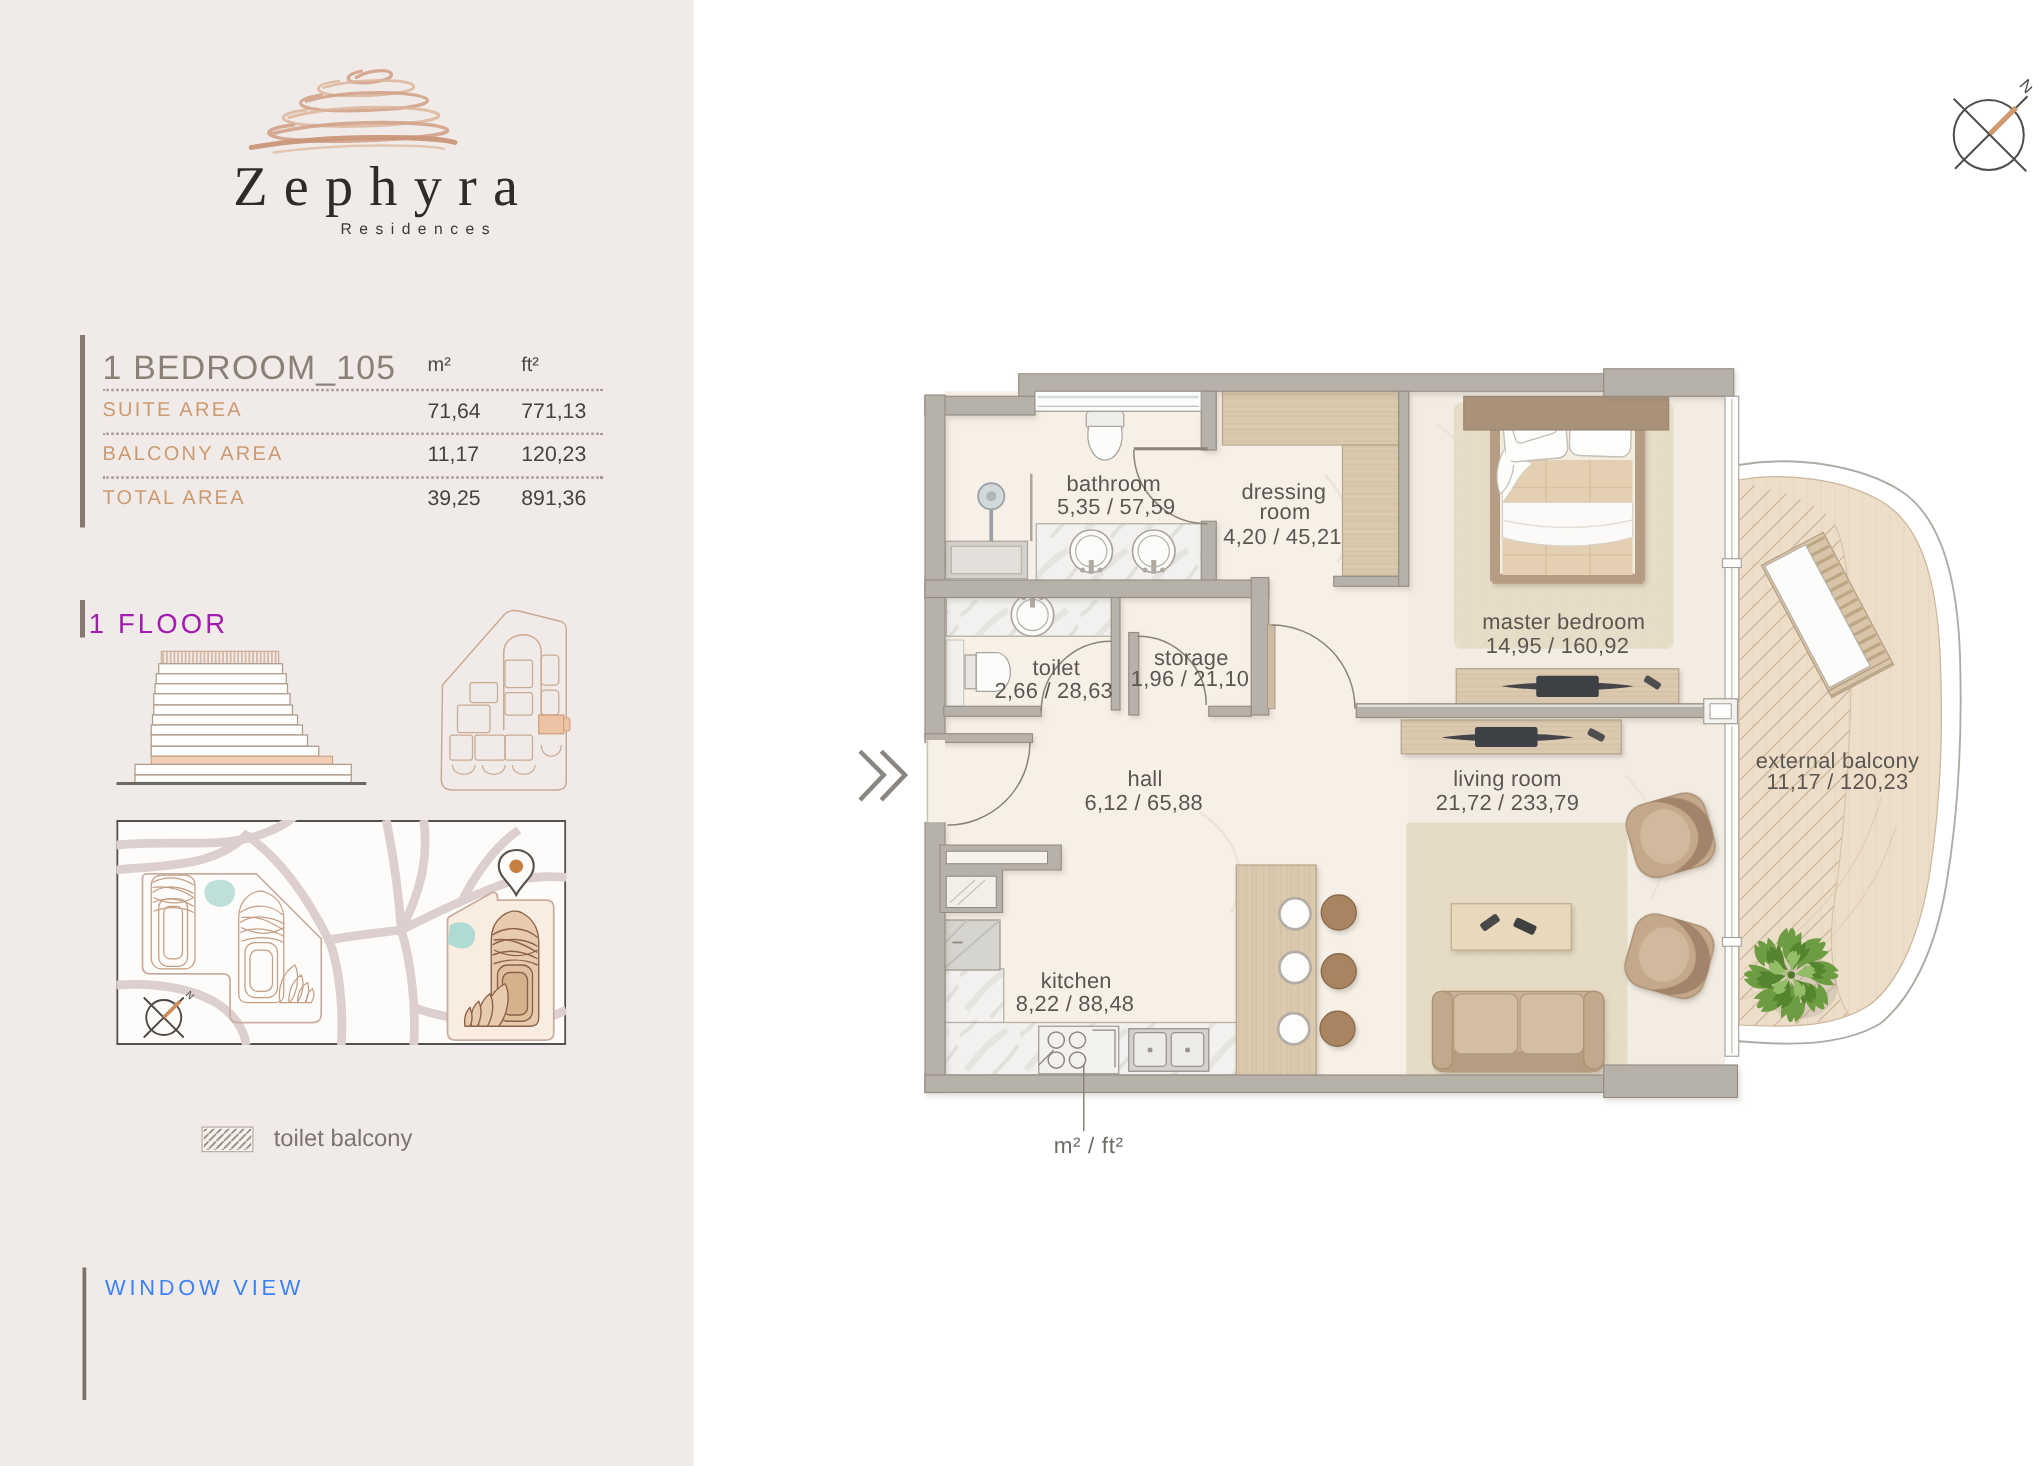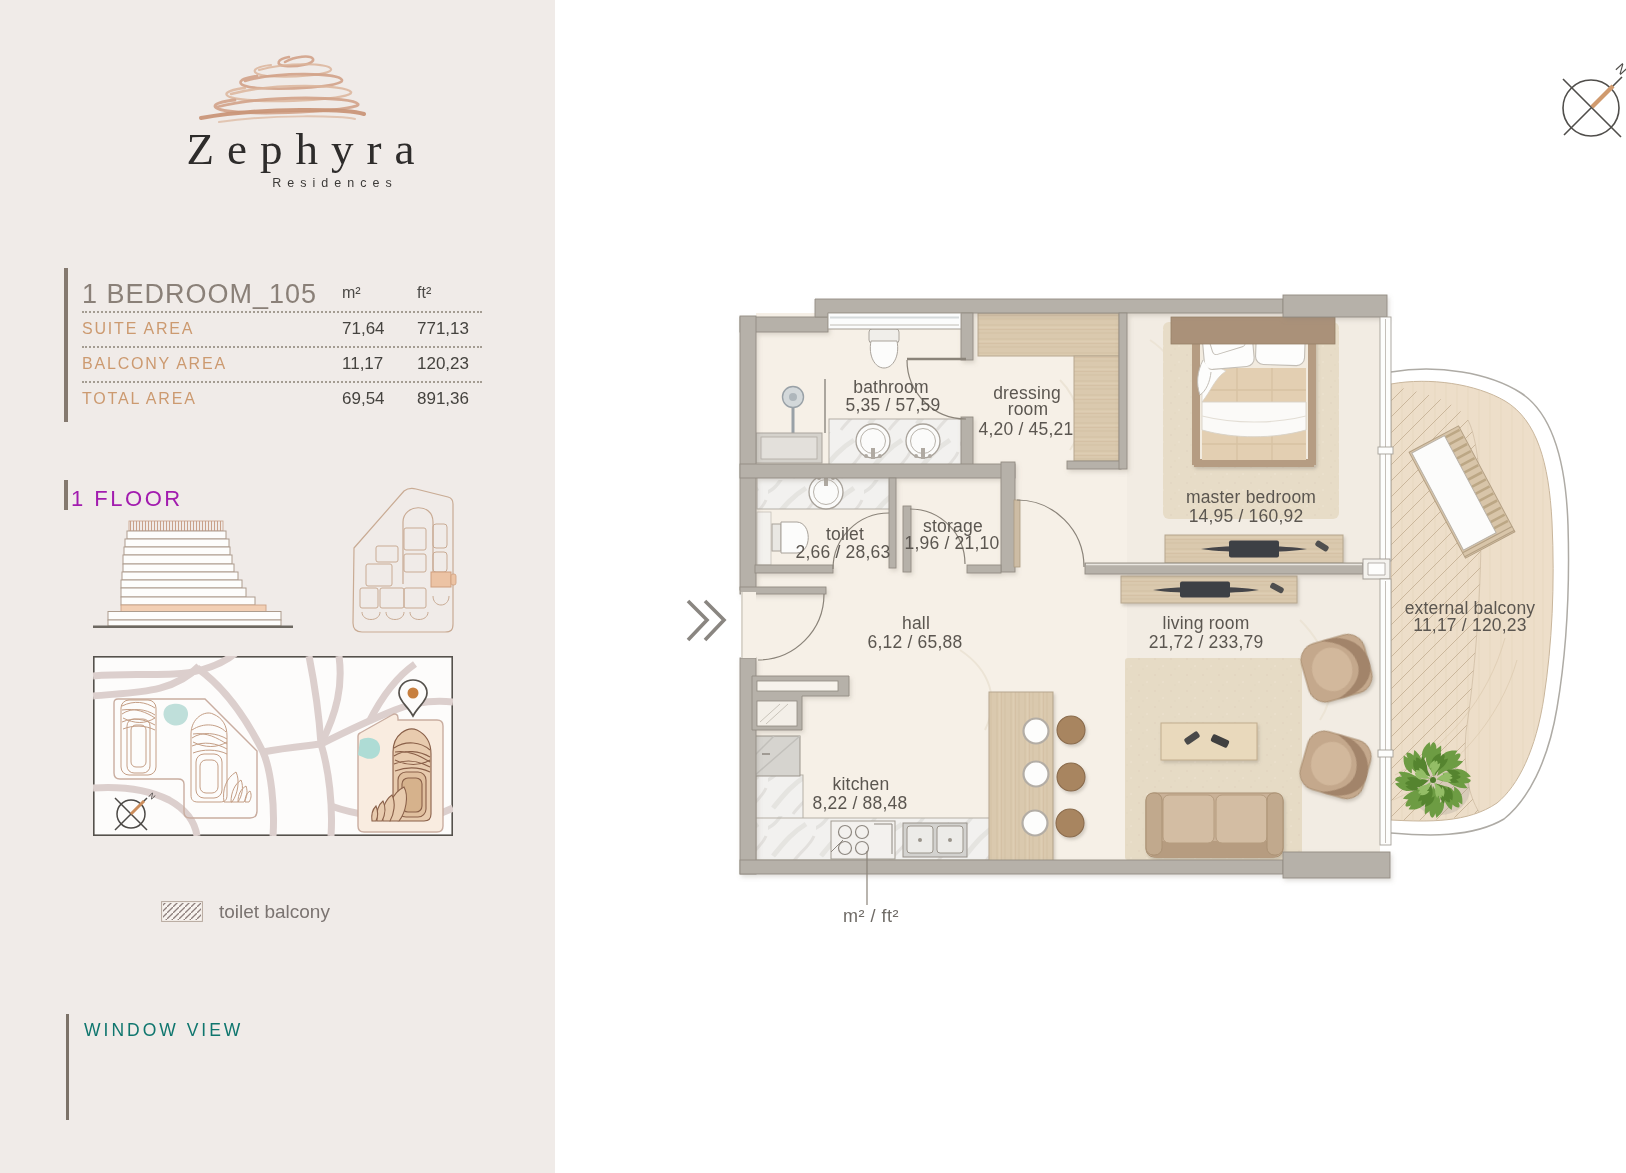--- a/index.html
+++ b/index.html
@@ -48,21 +48,21 @@
 <div class="abs rowv" style="left:342px;top:319px;">71,64</div>
 <div class="abs rowv" style="left:417px;top:319px;">771,13</div>
 <div class="abs dot" style="left:82px;top:346px;width:400px;"></div>
 
 <div class="abs rowl" style="left:82px;top:355px;">BALCONY AREA</div>
 <div class="abs rowv" style="left:342px;top:354px;">11,17</div>
 <div class="abs rowv" style="left:417px;top:354px;text-align:center;">120,23</div>
 <div class="abs dot" style="left:82px;top:381px;width:400px;"></div>
 
 <div class="abs rowl" style="left:82px;top:390px;">TOTAL AREA</div>
-<div class="abs rowv" style="left:342px;top:389px;">69,54</div>
+<div class="abs rowv" style="left:342px;top:389px;">39,25</div>
 <div class="abs rowv" style="left:417px;top:389px;">891,36</div>
 
 <div class="abs vbar" style="left:64px;top:480px;height:30px;width:3.5px;"></div>
 
 <div class="abs" style="left:71px;top:486px;font-size:22px;color:#a21caf;letter-spacing:2.5px;">1 FLOOR</div>
 
 <svg class="abs" style="left:93px;top:512px" width="202" height="120" viewBox="0 0 202 120">
 <defs>
 <pattern id="vh" width="3" height="12" patternUnits="userSpaceOnUse">
           <path d="M1.5,0V12" stroke="#c9a189" stroke-width="1"></path>
@@ -193,21 +193,21 @@
         </pattern>
       </defs>
 <rect x="0.6" y="0.6" width="40.8" height="19.8" fill="#f8f3ef" stroke="#b5a79d" stroke-width="1"></rect>
 <rect x="2" y="2" width="38" height="17" fill="url(#lh)"></rect>
 </svg>
 
 <div class="abs" style="left:219px;top:901px;font-size:19px;color:#7b7471;">toilet balcony</div>
 
 <div class="abs" style="left:66px;top:1014px;width:3px;height:106px;background:#7c7268;"></div>
 
-<div class="abs" style="left:84px;top:1020px;font-size:17.5px;color:#0f766e;letter-spacing:3px;">WINDOW VIEW</div>
+<div class="abs" style="left:84px;top:1020px;font-size:17.5px;color:#3b82f6;letter-spacing:3px;">WINDOW VIEW</div>
 
 
 <svg class="abs" style="left:555px;top:0" width="1071" height="1173" viewBox="555 0 1071 1173">
 <defs>
 <pattern id="marble" width="48" height="48" patternUnits="userSpaceOnUse">
 <rect width="48" height="48" fill="#f2f1ef"></rect>
 <path d="M5,40 C15,28 22,18 38,8" stroke="#e4e3df" stroke-width="5" fill="none" opacity="0.9"></path>
 <path d="M25,46 C32,36 42,30 46,20" stroke="#dedcd8" stroke-width="3" fill="none" opacity="0.8"></path>
 <path d="M-4,14 C6,10 10,4 14,-2" stroke="#e0dfdb" stroke-width="3.5" fill="none" opacity="0.8"></path>
 </pattern>

